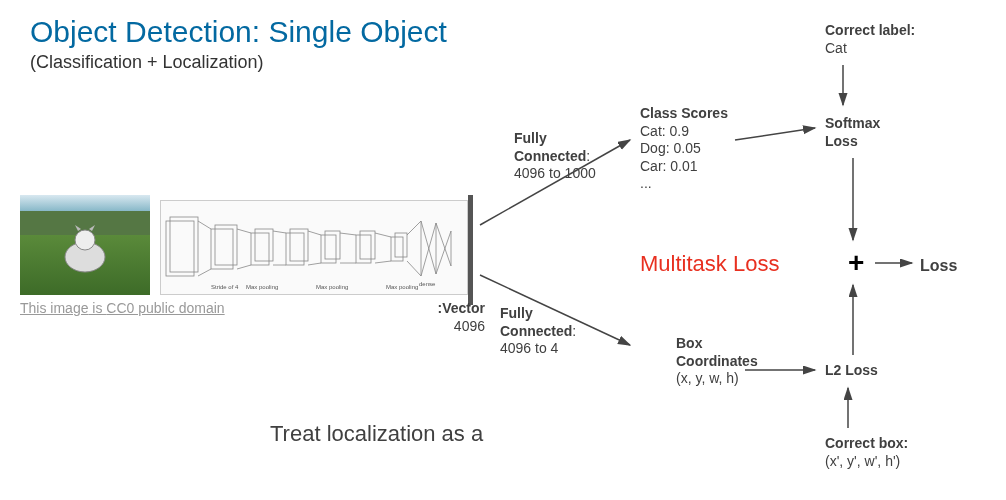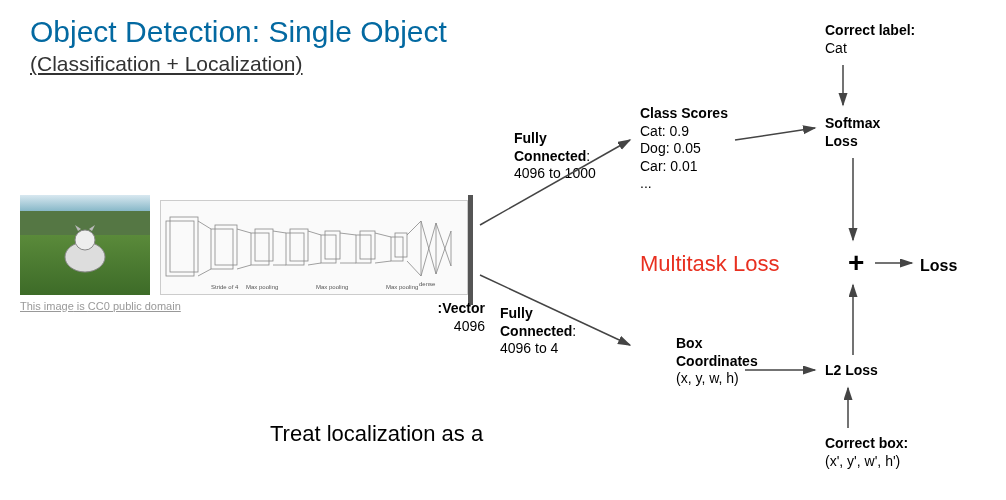--- a/index.html
+++ b/index.html
@@ -15,23 +15,22 @@
     position: absolute;
     left: 30px;
     top: 15px;
     font-size: 30px;
     color: #0369a1;
   }
   .subtitle {
     position: absolute;
     left: 30px;
     top: 52px;
-    font-size: 21px;
+    font-size: 18px;
     color: #333;
-    text-decoration: underline;
   }
   .input-image {
     position: absolute;
     left: 20px;
     top: 195px;
     width: 130px;
     height: 100px;
   }
   .grass {
     position: absolute;
@@ -40,21 +39,21 @@
   }
   .sky {
     position: absolute;
     left: 0; right: 0; top: 0; height: 40%;
     background: linear-gradient(#d8e8f0, #88b8c8 40%, #557744 40%);
   }
   .attribution {
     position: absolute;
     left: 20px;
     top: 300px;
-    font-size: 11px;
+    font-size: 14px;
     color: #999;
     text-decoration: underline;
   }
   .cnn-diagram {
     position: absolute;
     left: 160px;
     top: 200px;
     width: 308px;
     height: 95px;
     border: 1px solid #ccc;
@@ -64,21 +63,21 @@
     position: absolute;
     left: 468px;
     top: 195px;
     width: 5px;
     height: 110px;
     background: #555;
   }
   .label {
     position: absolute;
     font-size: 14px;
-    color: #000000;
+    color: #404040;
     line-height: 1.25;
   }
   .bold { font-weight: bold; }
   .red { color: #e83020; font-size: 22px; text-align: right; }
   .plus {
     position: absolute;
     font-size: 28px;
     font-weight: bold;
     color: #000;
   }

